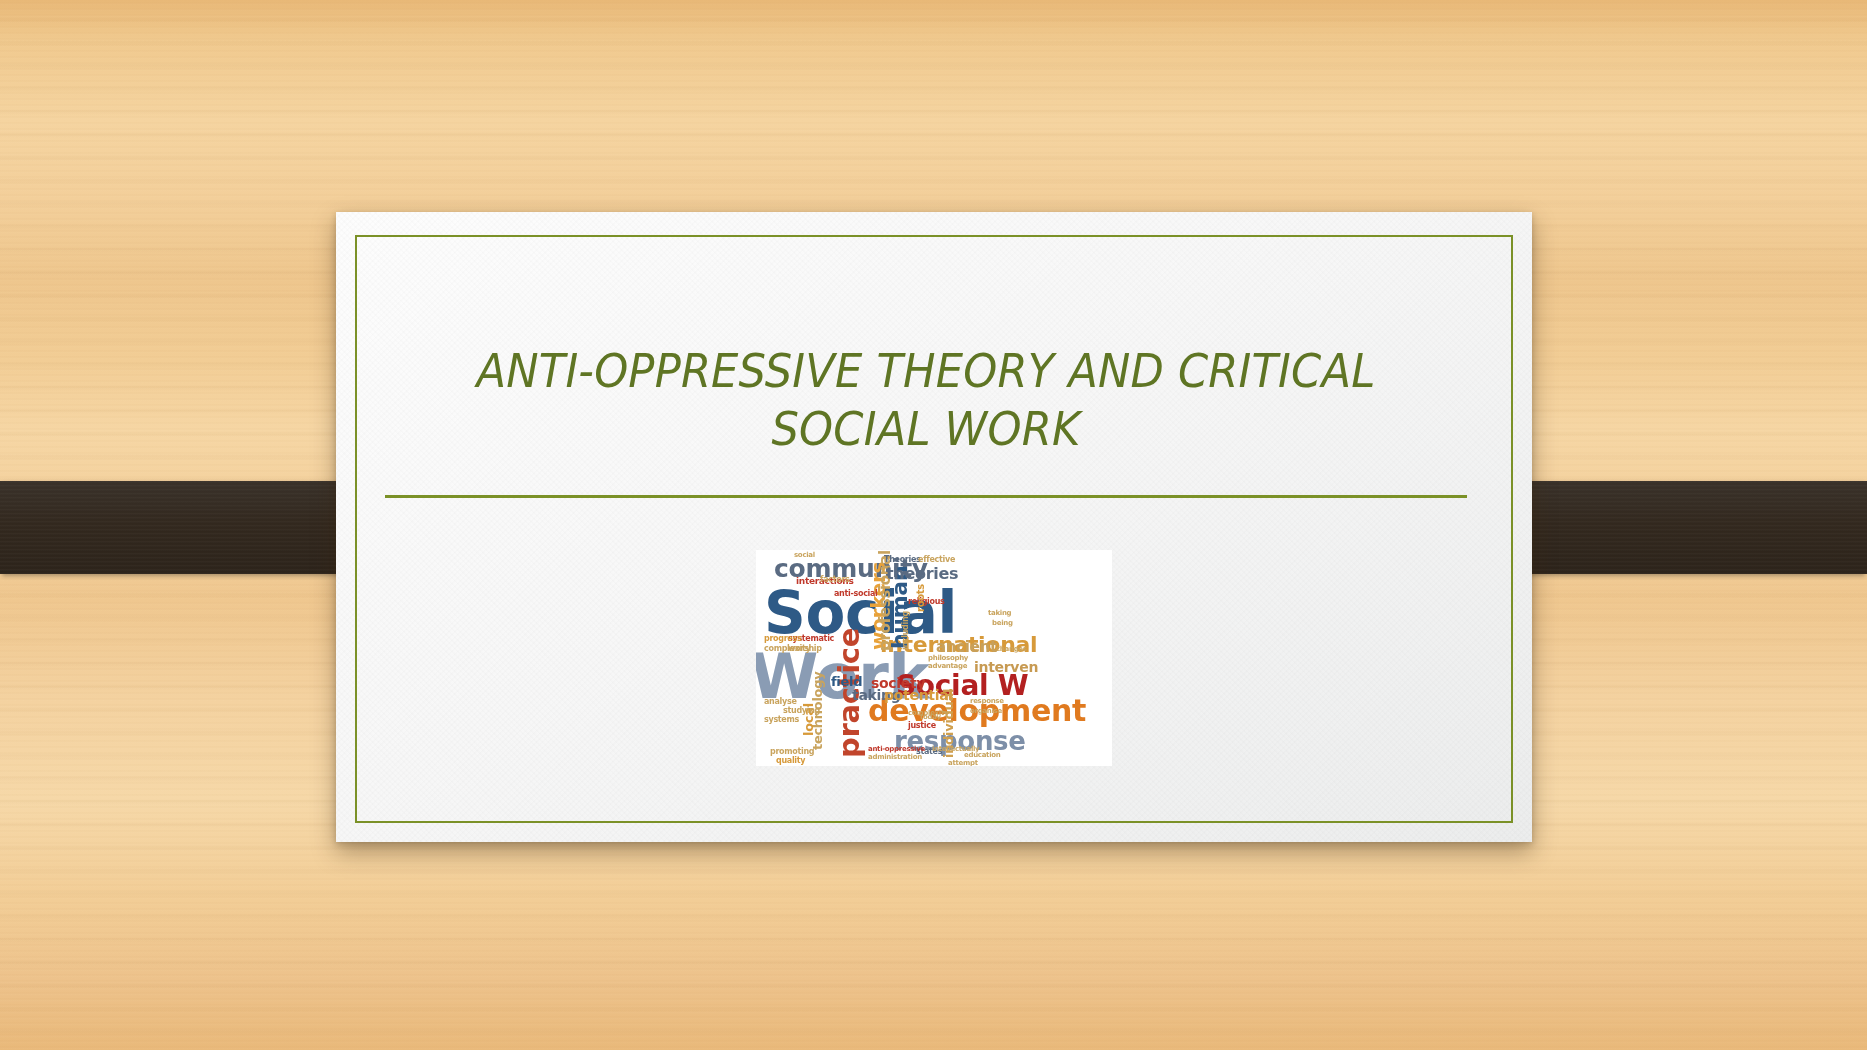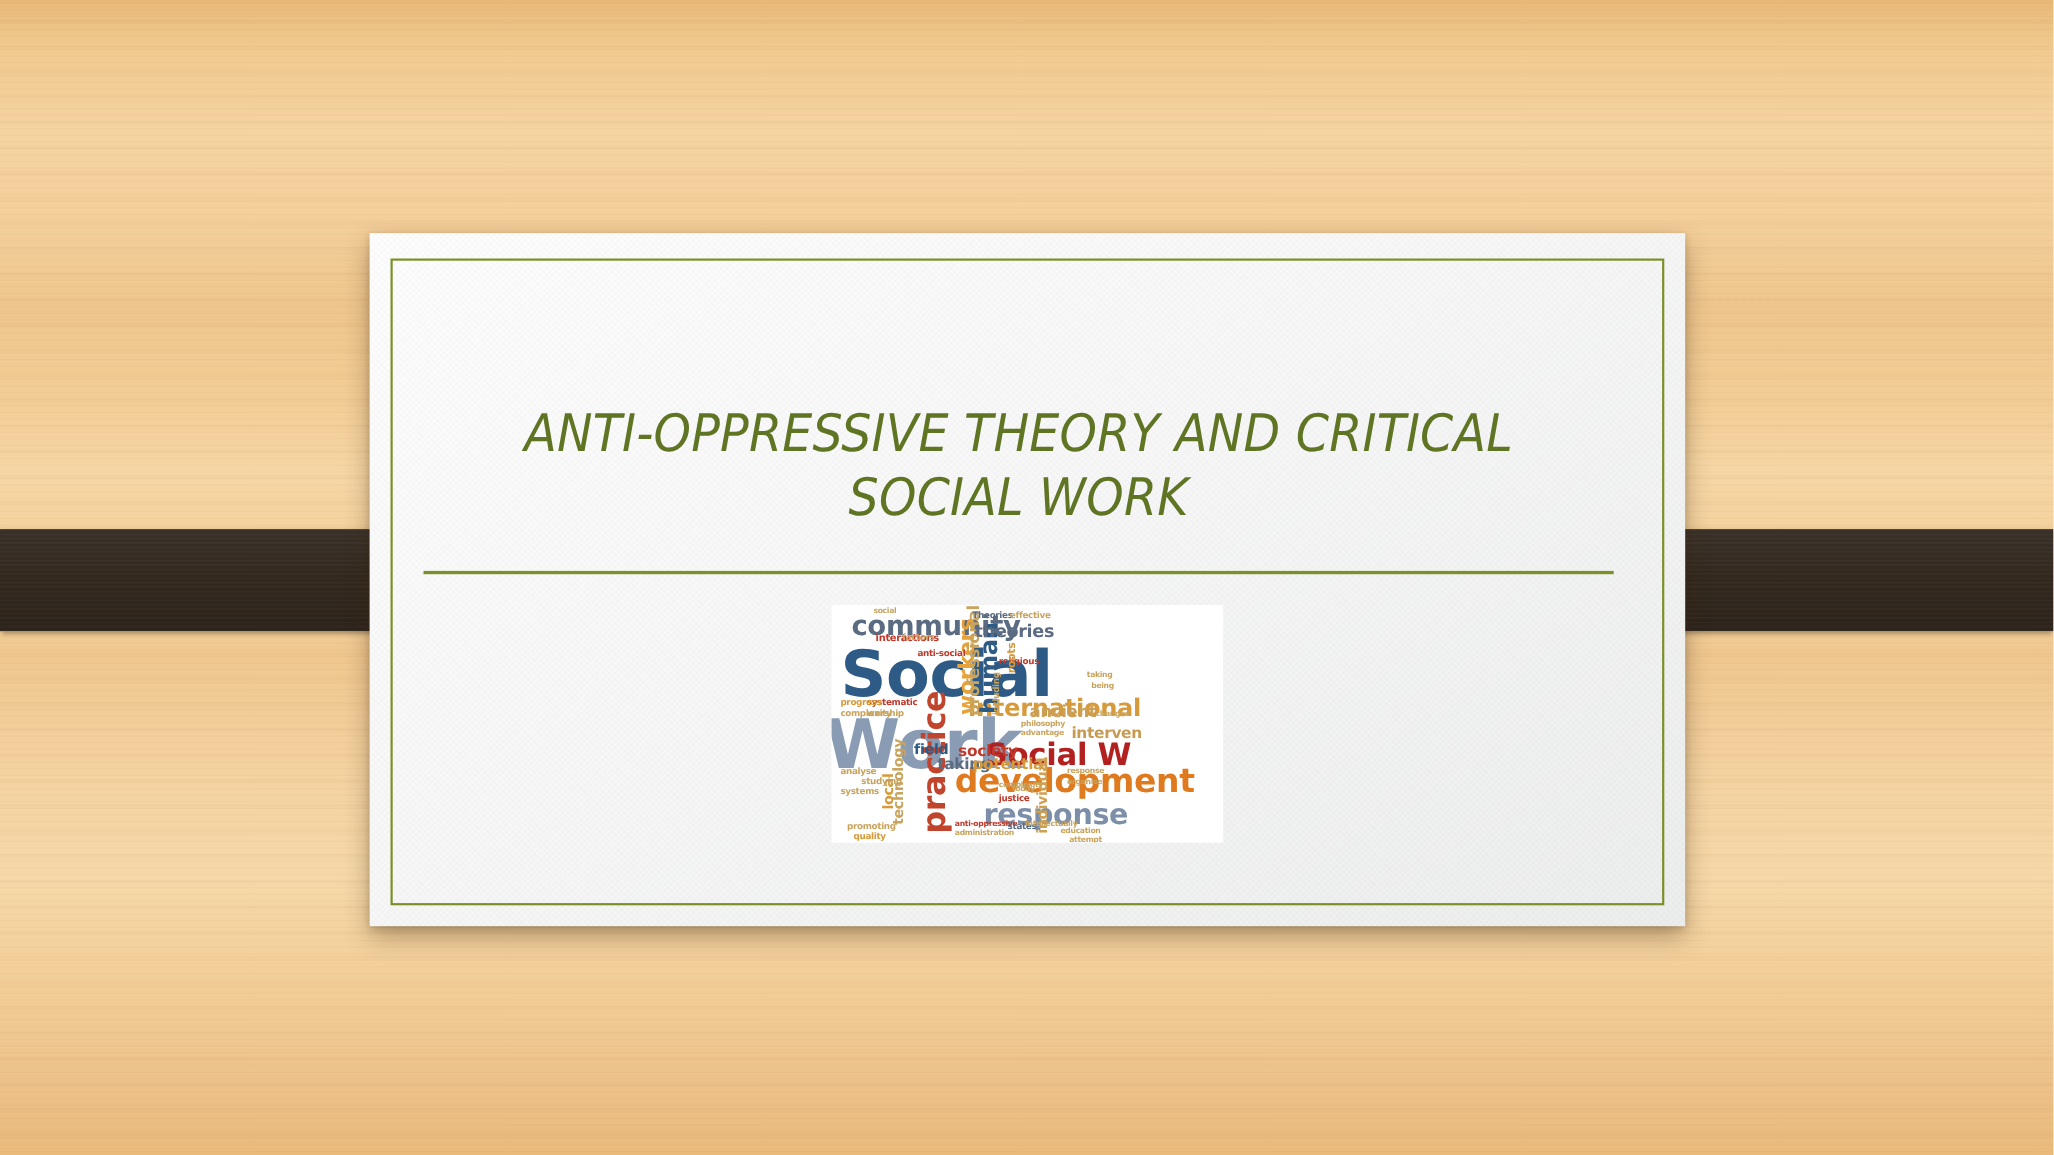--- a/index.html
+++ b/index.html
@@ -118,21 +118,20 @@
     border: 2px solid #7b9127;
     pointer-events: none;
   }
 
   
   #title-block {
     position: absolute;
     left: 24px;
     right: 40px;
     top: 130px;
-    margin-top: 24px;
   }
   #slide-title {
     font-family: "DejaVu Sans", sans-serif;
     font-style: italic;
     font-weight: 400;
     font-size: 47px;
     line-height: 58px;
     letter-spacing: 0.2px;
     color: #5f7524;
     text-align: center;
@@ -246,20 +245,20 @@
           <span class="wc" style="left: 230px; top: 96px; font-size: 7px; color: rgb(201, 164, 94); padding-left: 10px;">changes</span>
           <span class="wc" style="left: 128px; top: 6px; font-size: 8px; color: rgb(90, 107, 130);">Theories</span>
           <span class="wc" style="left: 162px; top: 6px; font-size: 8px; color: rgb(201, 164, 94);">effective</span>
           <span class="wc" style="left: 78px; top: 40px; font-size: 8px; color: rgb(192, 57, 43);">anti-social</span>
           <span class="wc" style="left: 64px; top: 26px; font-size: 8px; color: rgb(201, 164, 94);">factors</span>
           <span class="wc" style="left: 38px; top: 2px; font-size: 7px; color: rgb(201, 164, 94);">social</span>
           <span class="wc" style="left: 112px; top: 196px; font-size: 7px; color: rgb(192, 57, 43);">anti-oppressive</span>
           <span class="wc" style="left: 112px; top: 204px; font-size: 7px; color: rgb(201, 164, 94);">administration</span>
           <span class="wc" style="left: 176px; top: 196px; font-size: 7px; color: rgb(201, 164, 94);">intellectually</span>
           <span class="wc" style="left: 208px; top: 202px; font-size: 7px; color: rgb(201, 164, 94);">education</span>
-          <span class="wc" style="left: 216px; top: 210px; font-size: 7px; color: rgb(201, 164, 94);">attempt</span>
+          <span class="wc" style="left: 192px; top: 210px; font-size: 7px; color: rgb(201, 164, 94);">attempt</span>
           <span class="wc" style="left: 214px; top: 148px; font-size: 7px; color: rgb(201, 164, 94);">response</span>
           <span class="wc" style="left: 214px; top: 158px; font-size: 7px; color: rgb(201, 164, 94);">organise</span>
         </div>
     </div>
   </div>
 
 </div>
 
 </body></html>

